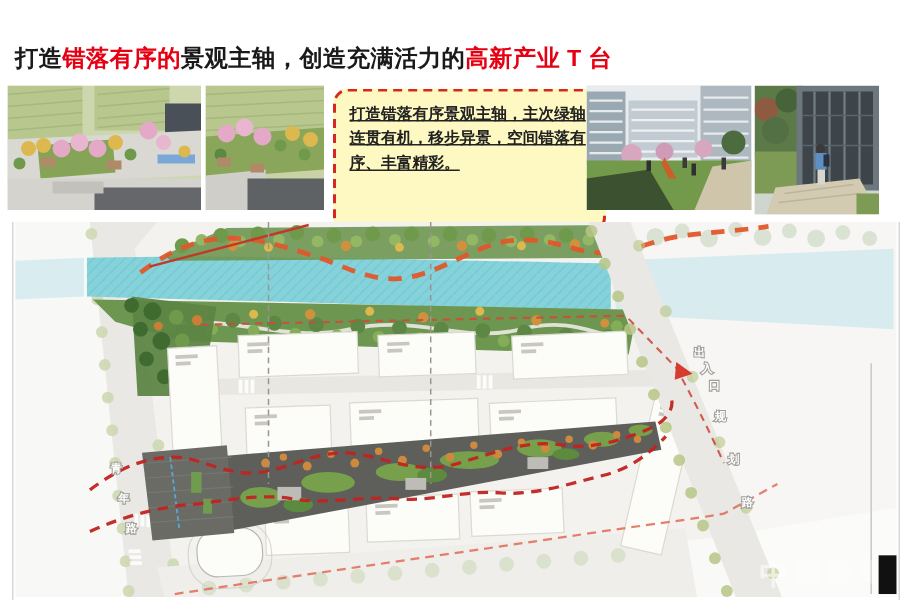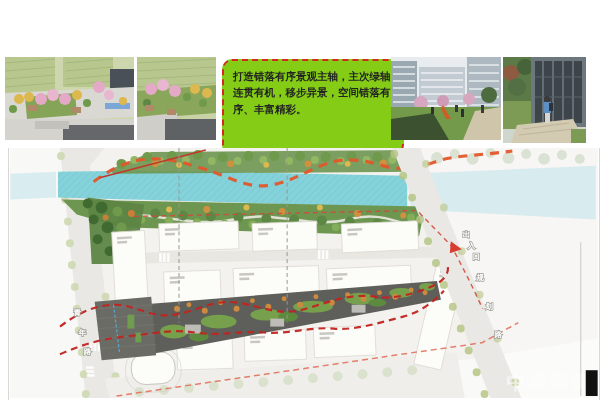--- a/index.html
+++ b/index.html
@@ -6,29 +6,32 @@
   .slide{position:relative;width:600px;height:400px;background:#fff;overflow:hidden;
          font-family:"Liberation Sans","DejaVu Sans",sans-serif;color:#1a1a1a;}
   .abs{position:absolute;}
   
   .title{left:10px;top:6px;font-size:19px;font-weight:bold;letter-spacing:.5px;white-space:nowrap;}
   .subtitle{left:10px;top:29px;font-size:15.5px;font-weight:bold;letter-spacing:.3px;white-space:nowrap;}
   .red{color:#e60012;}
   
   .thumb{top:57px;height:83px;overflow:hidden;background:#e8e8e4;}
   .callout{left:222px;top:59px;width:160px;height:78px;border:2px dashed #d5281e;border-radius:10px;
-           background:#84cc16;padding:7px 9px;font-size:10.5px;font-weight:600;line-height:1.55;color:#222;}
+           background:#fef9c3;padding:7px 9px;font-size:10.5px;font-weight:600;line-height:1.55;color:#222;text-decoration:underline;}
   svg{display:block;}
   .plan{left:8px;top:148px;width:592px;height:252px;border-left:1px solid #d8d7d3;border-right:1px solid #d8d7d3;box-sizing:border-box;}
 </style>
 </head>
 <body>
 
 <div class="slide">
 
+  <div class="abs subtitle">
+    <span>打造</span><span class="red">错落有序的</span><span>景观主轴，创造充满活力的</span><span class="red">高新产业 T 台</span>
+  </div>
 
   <div class="abs thumb" style="left:5px;width:129px;">
     <svg width="129" height="83" viewBox="0 0 129 83">
       <rect width="129" height="83" fill="#cdd6ad"></rect>
       <rect x="0" y="0" width="50" height="36" fill="#b7c78e"></rect>
       <rect x="58" y="0" width="50" height="30" fill="#b7c78e"></rect>
       <path d="M0 6 L50 2 M0 14 L50 10 M0 22 L50 18 M0 30 L50 26 M60 6 L108 2 M60 14 L108 10 M60 22 L108 18 M60 28 L108 24" stroke="#9dae74" stroke-width="1" opacity=".6"></path>
       <rect x="105" y="12" width="24" height="20" fill="#4a5058"></rect>
       <polygon points="0,36 129,30 129,60 0,66" fill="#d9d8d3"></polygon>
       <polygon points="20,40 70,36 72,58 22,62" fill="#86a457"></polygon>

